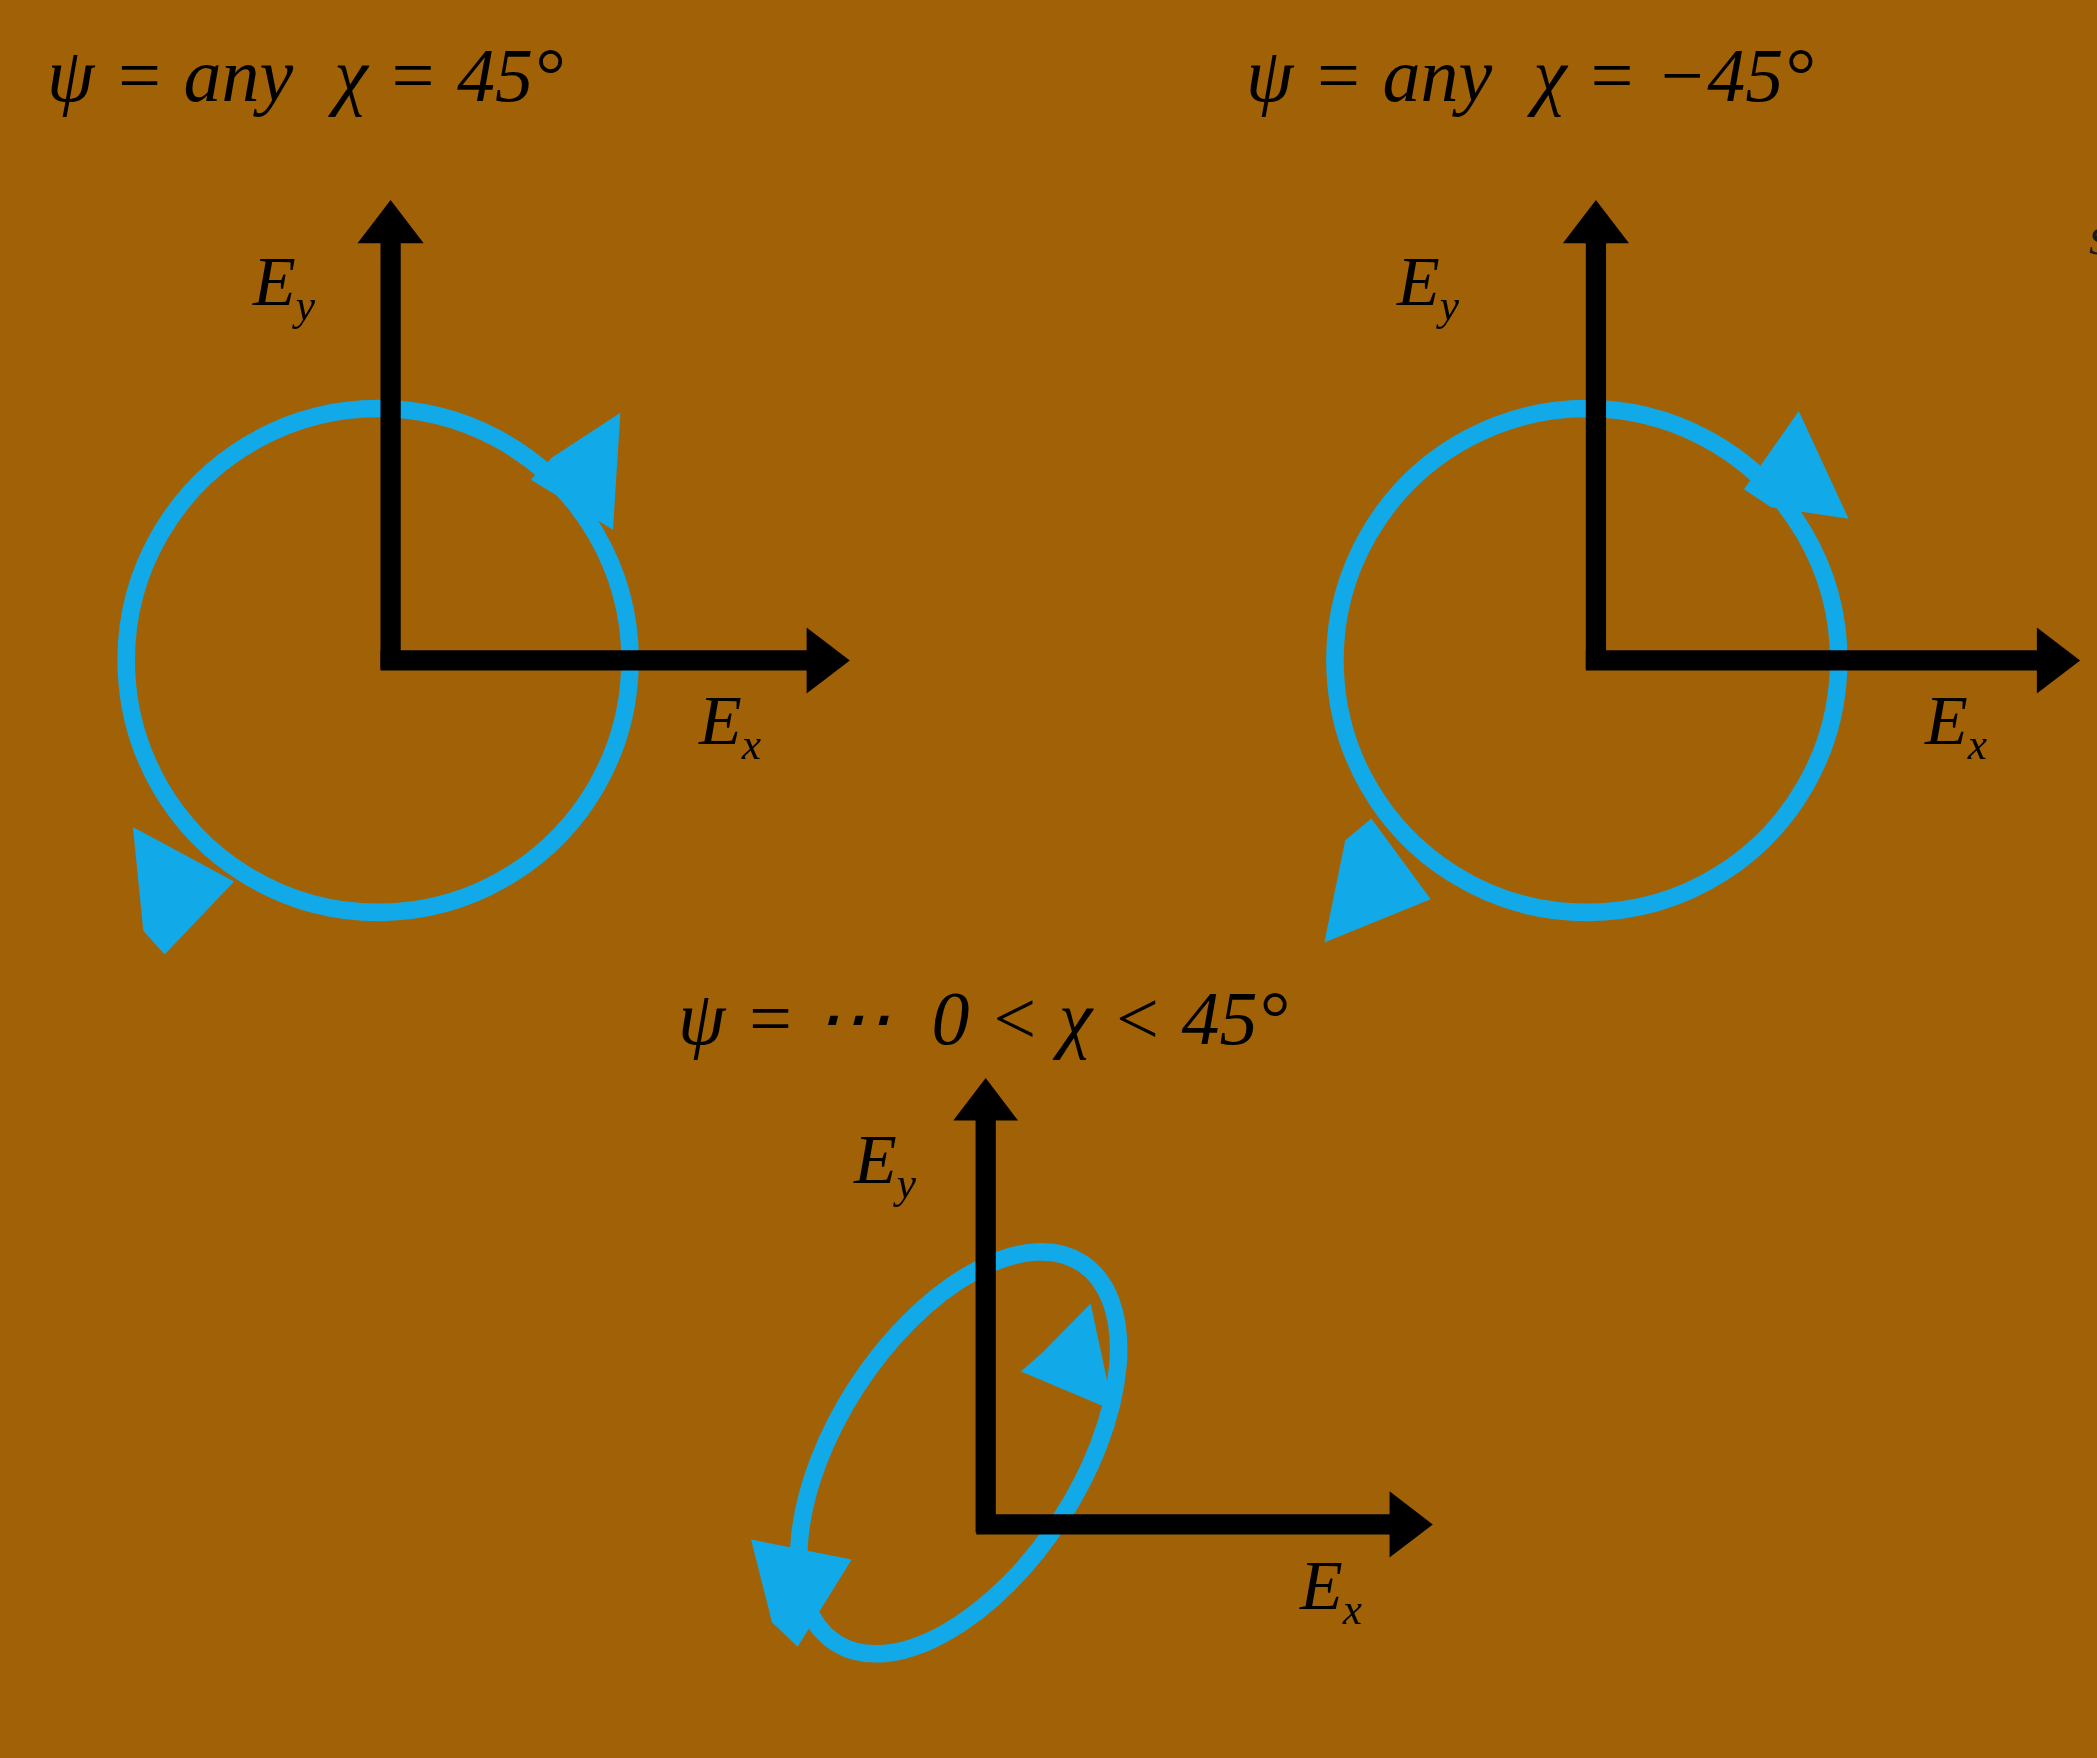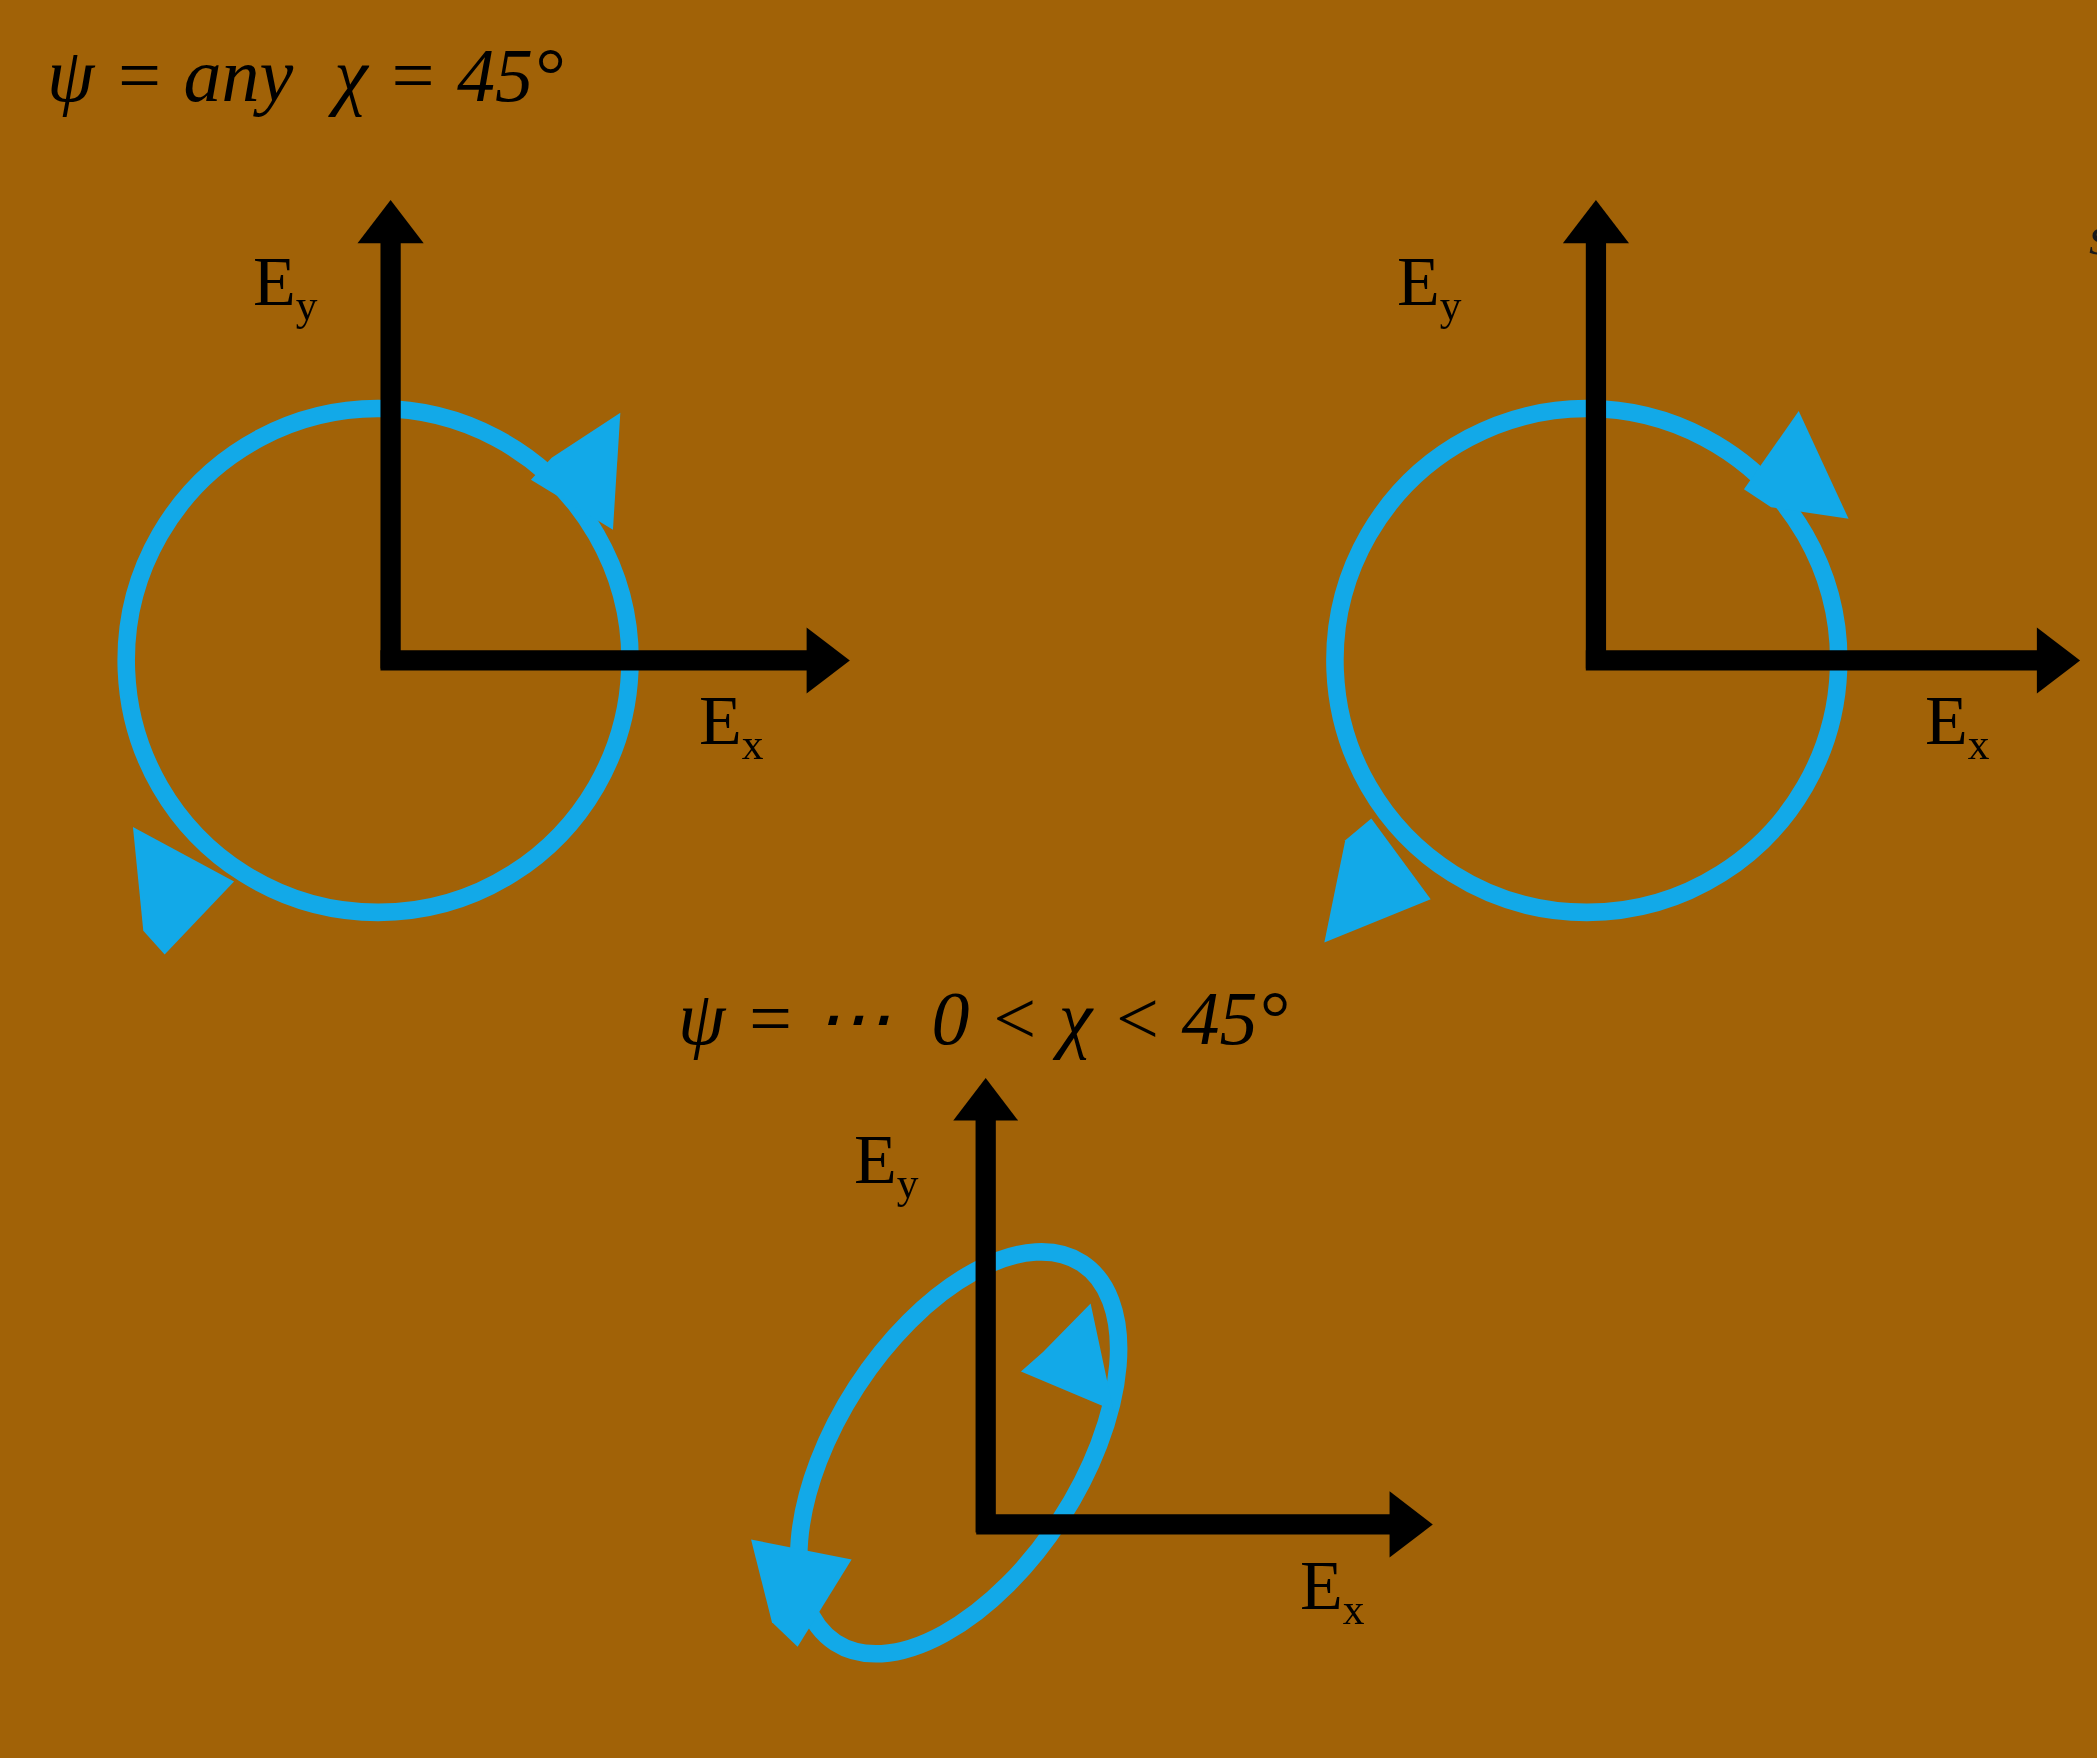--- a/index.html
+++ b/index.html
@@ -31,20 +31,21 @@
     letter-spacing: 0px;
   }
   .cond-label .gap {
     display: inline-block;
     width: 41px;
   }
   .axis-label {
     position: absolute;
     color: #000000;
     font-family: "Liberation Serif", serif;
+    font-style: italic;
     font-size: 70px;
     line-height: 1;
     white-space: nowrap;
   }
   .axis-label sub {
     font-size: 0.62em;
     vertical-align: -0.34em;
   }
   svg {
     display: block;
@@ -92,20 +93,23 @@
       <span>E</span><sub>y</sub>
     </div>
 
     <div class="axis-label" style="left:699px; top:686px;">
       <span>E</span><sub>x</sub>
     </div>
   </div>
 
   <div class="panel" style="left:1209px; top:0px; width:888px; height:959px;">
 
+    <div class="cond-label" style="left:37px; top:37px;">
+      <span>ψ = any</span><span class="gap"></span><span>χ = −45°</span>
+    </div>
 
     <svg width="888" height="959" viewBox="0 0 1315 1420">
 
       <path d="M 560 605
                A 373 373 0 1 1 559 605 Z" fill="none" stroke="#12A9E8" stroke-width="26" stroke-linecap="round"></path>
 
       <polygon points="790,618 835,788 935,688 900,655" fill="#12A9E8" transform="rotate(180 862 700) rotate(-10 862 700)"></polygon>
 
       <polygon points="330,1220 180,1300 280,1410 315,1374" fill="#12A9E8" transform="rotate(180 255 1312) rotate(6 255 1312)"></polygon>
 

